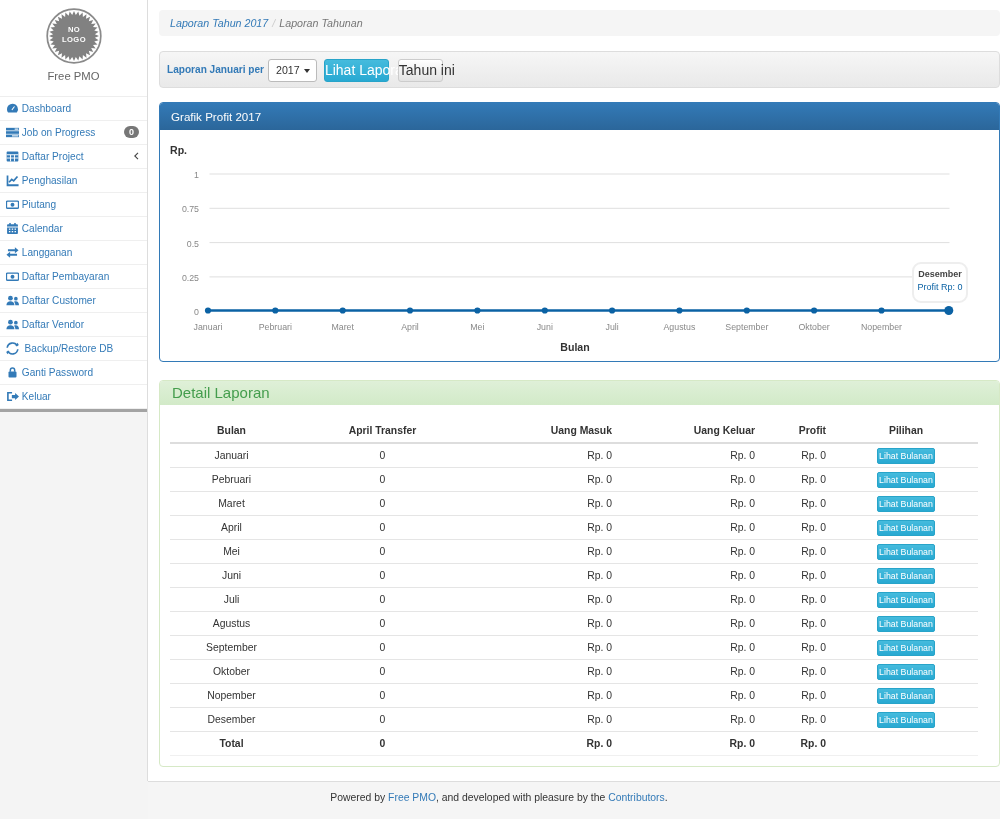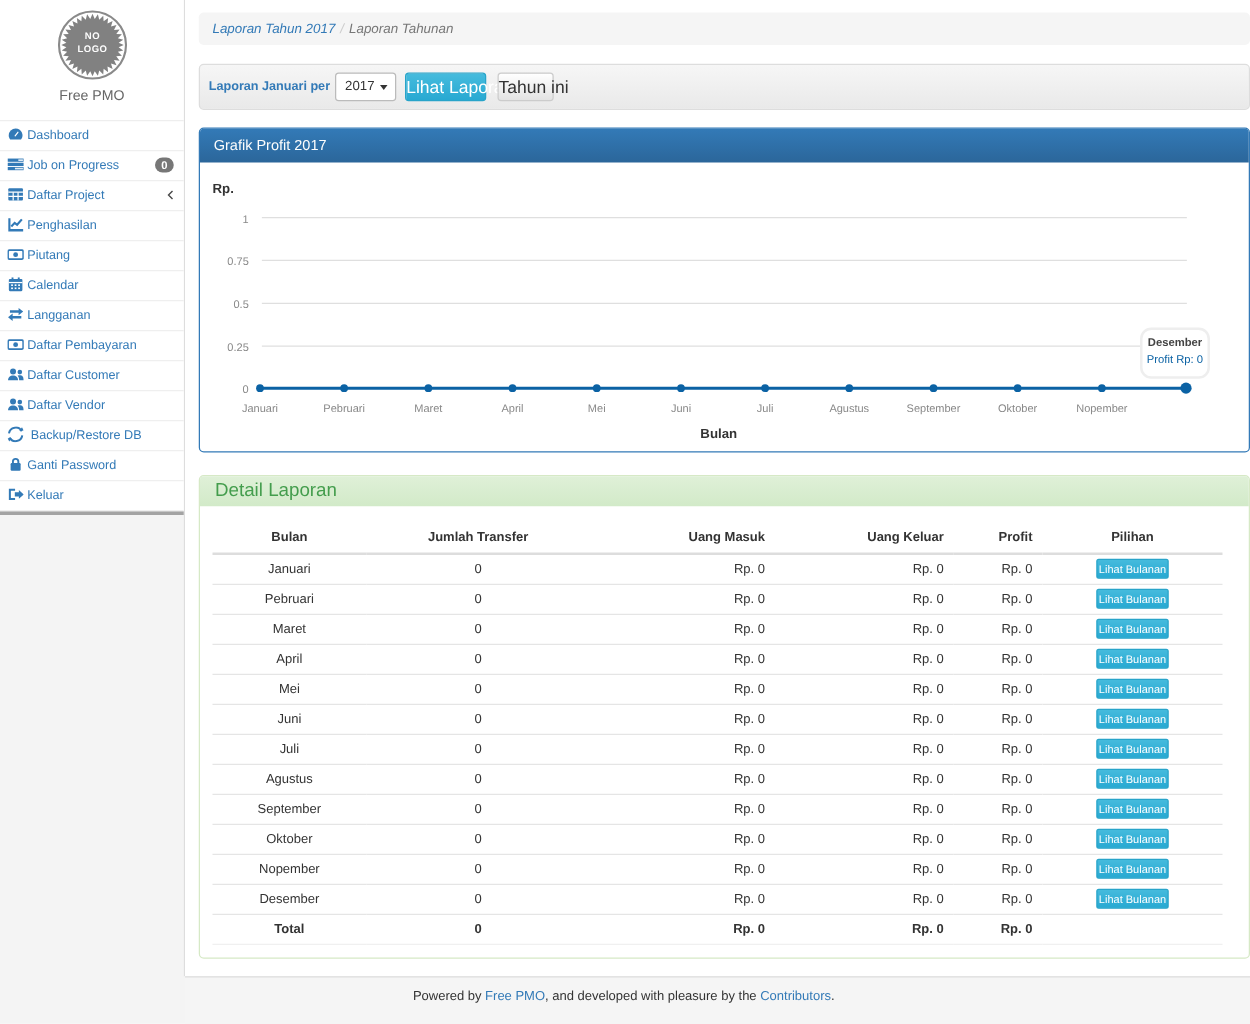--- a/index.html
+++ b/index.html
@@ -128,21 +128,21 @@
             <col style="width:123px">
             <col style="width:179px">
             <col style="width:148px">
             <col style="width:143px">
             <col style="width:71px">
             <col style="width:144px">
           </colgroup>
       <tbody>
             <tr>
               <th class="c">Bulan</th>
-              <th class="c">Jumlah Transfer</th>
+              <th class="c">April Transfer</th>
               <th class="r">Uang Masuk</th>
               <th class="r">Uang Keluar</th>
               <th class="r">Profit</th>
               <th class="c">Pilihan</th>
             </tr>
       <tr>
               <td class="c">Januari</td>
               <td class="c">0</td>
               <td class="r">Rp. 0</td>
               <td class="r">Rp. 0</td>

